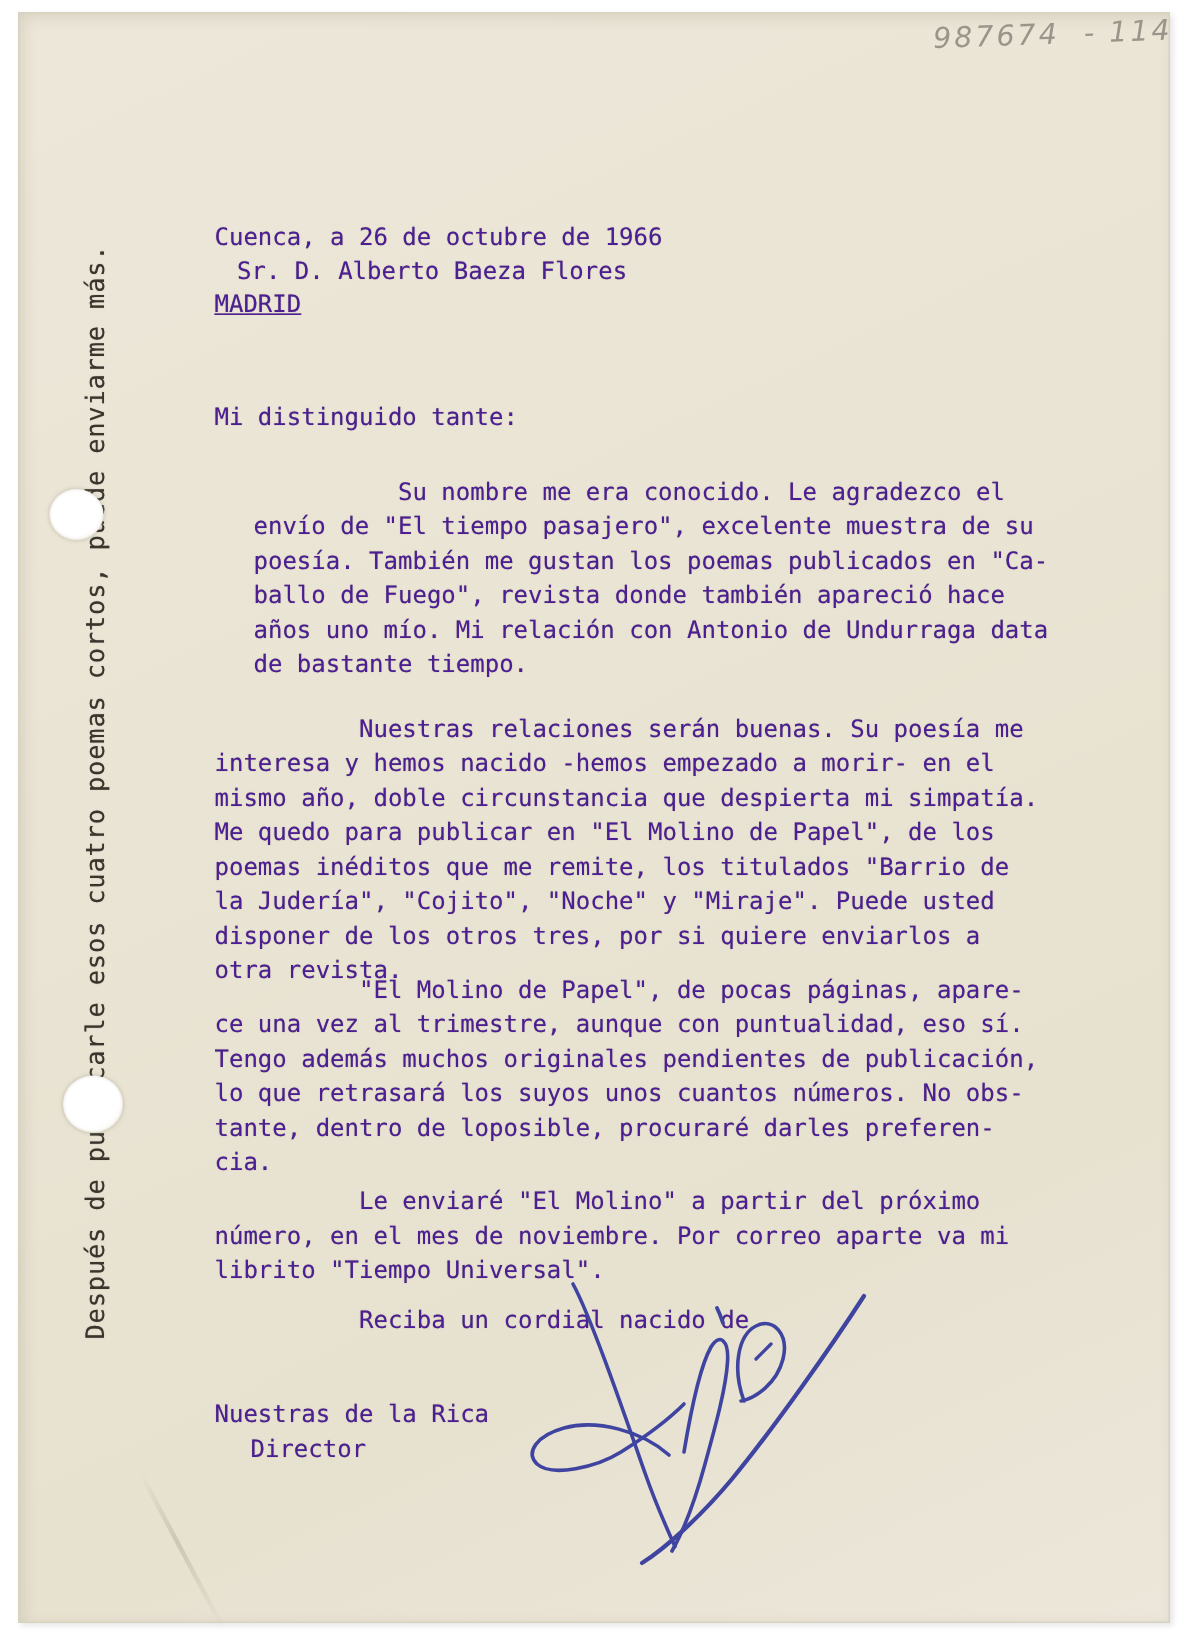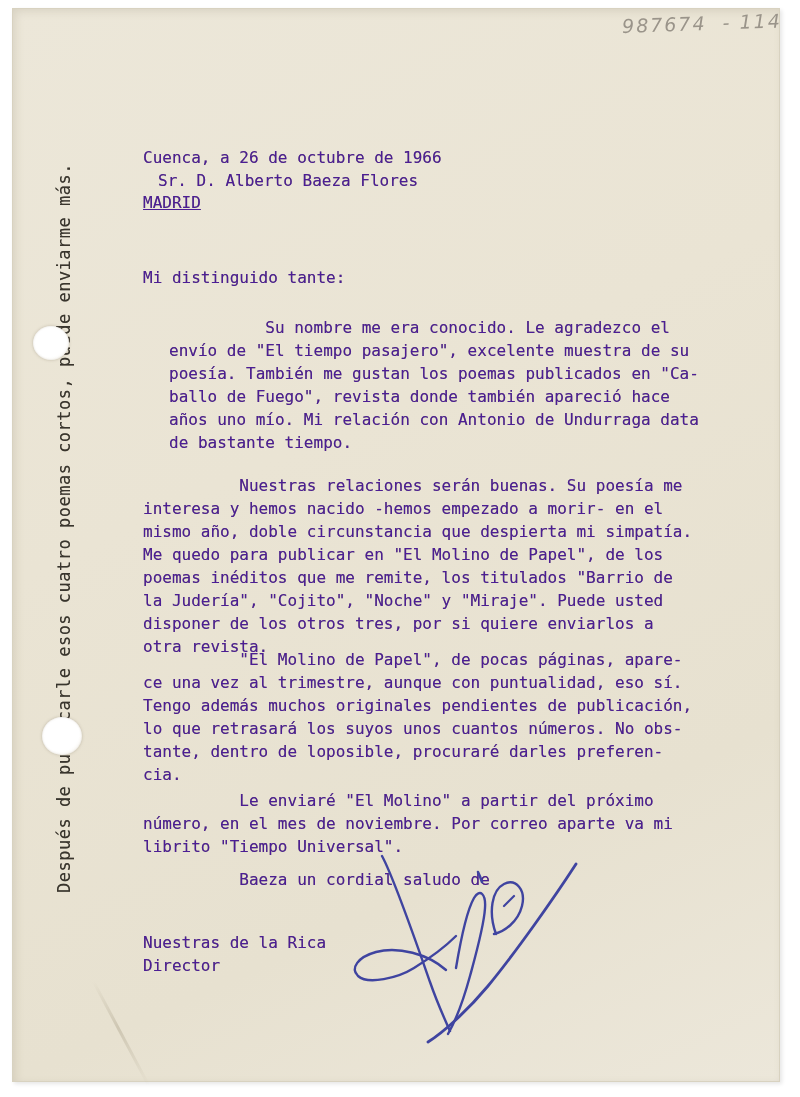--- a/index.html
+++ b/index.html
@@ -80,24 +80,24 @@
 <div class="typed" style="top:648px;">          "El Molino de Papel", de pocas páginas, apare-
 ce una vez al trimestre, aunque con puntualidad, eso sí.
 Tengo además muchos originales pendientes de publicación,
 lo que retrasará los suyos unos cuantos números. No obs-
 tante, dentro de loposible, procuraré darles preferen-
 cia.</div>
 <div class="typed" style="top:789px;">          Le enviaré "El Molino" a partir del próximo
 número, en el mes de noviembre. Por correo aparte va mi
 librito "Tiempo Universal".</div>
 
-<div class="typed" style="top:868px;">          Baeza un cordial saludo de</div>
+<div class="typed" style="top:868px;">          Reciba un cordial nacido de</div>
 
 <div class="typed" style="top:931px;">Nuestras de la Rica</div>
-<div class="typed" style="top:954px;">Director</div>
+<div class="typed" style="top:954px;margin-left:24px;">Director</div>
 
 <div class="signature">
   <svg viewBox="0 0 286 214" xmlns="http://www.w3.org/2000/svg">
     <path class="sig-stroke" stroke-width="2.4" d="M54,6 C66,28 88,92 102,132 C110,155 118,172 122,181"></path>
     <path class="sig-stroke" stroke-width="2.8" d="M248,14 C226,48 188,102 160,136 C140,160 116,182 100,192"></path>
     <path class="sig-stroke" stroke-width="2.4" d="M118,120 C100,104 70,96 48,102 C30,107 22,118 30,126 C40,135 70,128 86,118 C102,108 118,96 128,86"></path>
     <path class="sig-stroke" stroke-width="2.4" d="M128,118 C132,94 138,62 146,48 C152,38 158,44 157,58 C156,76 148,104 142,126 C136,148 128,170 120,184"></path>
     <path class="sig-stroke" stroke-width="2.4" d="M168,84 C160,62 164,40 176,34 C188,28 198,40 194,56 C190,72 176,82 166,84"></path>
     <path class="sig-stroke" stroke-width="2.2" d="M176,56 L186,46"></path>
     <path class="sig-stroke" stroke-width="2.6" d="M150,22 C152,26 153,29 154,32"></path>

